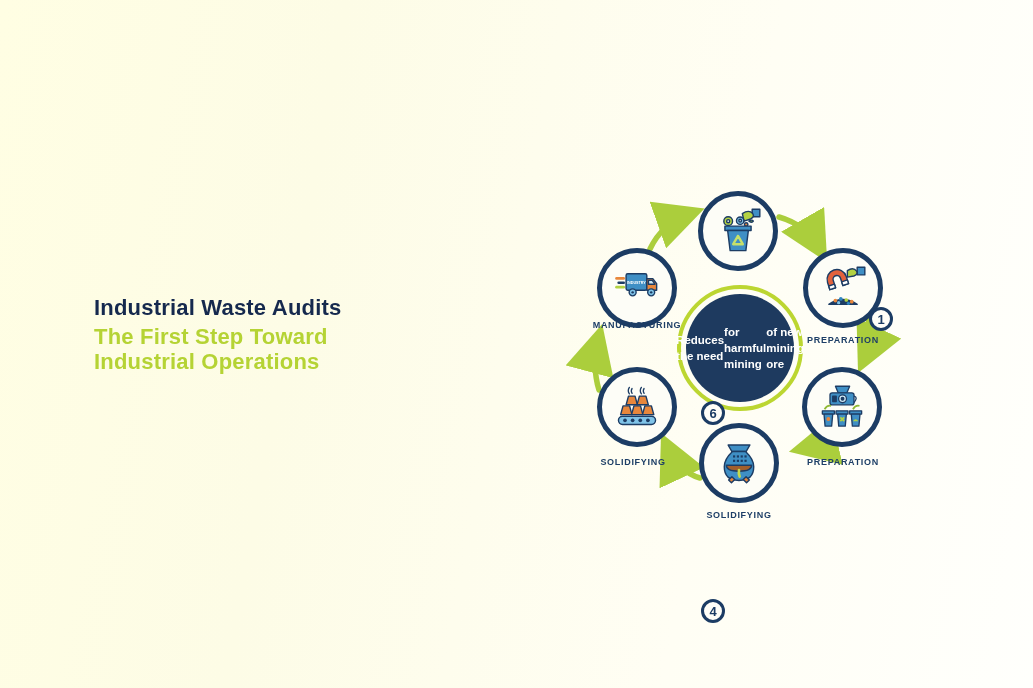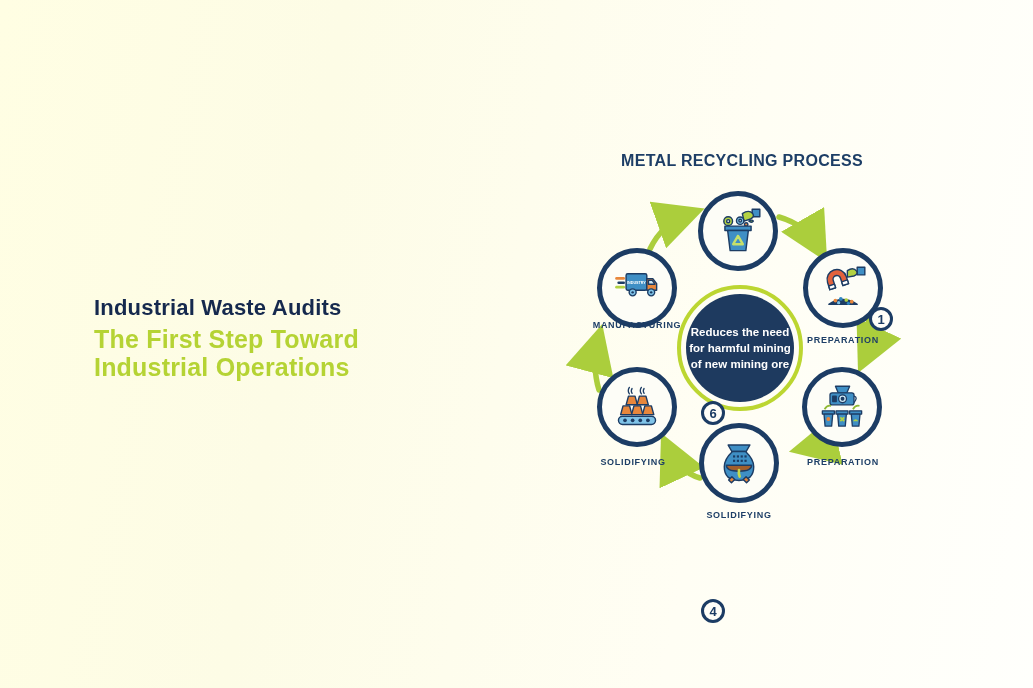--- a/index.html
+++ b/index.html
@@ -4,21 +4,21 @@
 <style>
   html,body{margin:0;padding:0;}
   .canvas{
     position:relative;width:1033px;height:688px;overflow:hidden;
     background:linear-gradient(100deg,#fffee3 0%,#fdfce6 30%,#fffef4 68%,#fffffc 100%);
     font-family:"Liberation Sans",sans-serif;
   }
   
   .headline{position:absolute;left:68px;top:295px;margin-left:26px;}
   .headline-title{font-size:22px;font-weight:bold;color:#15294e;letter-spacing:.2px;}
-  .headline-sub{font-size:25px;font-weight:bold;color:#b5d334;line-height:1.13;margin-top:4px;letter-spacing:.2px;}
+  .headline-sub{font-size:22px;font-weight:bold;color:#b5d334;line-height:1.13;margin-top:4px;letter-spacing:.2px;}
   
   .diagram{position:absolute;left:560px;top:148px;width:364px;height:400px;}
   .diagram-title{position:absolute;top:4px;left:0;width:100%;text-align:center;
     font-size:16px;font-weight:bold;color:#1d3e66;letter-spacing:.3px;}
   .arrows{position:absolute;left:0;top:0;}
   .node{position:absolute;width:80px;height:80px;border-radius:50%;
     border:5px solid #1c3c64;background:#fdfdf7;box-sizing:border-box;
     display:flex;align-items:center;justify-content:center;}
   .badge{position:absolute;width:24px;height:24px;border-radius:50%;background:#fffef8;
     border:3px solid #1c3c64;box-sizing:border-box;display:flex;align-items:center;
@@ -33,39 +33,38 @@
     font-weight:bold;color:#1d3e66;letter-spacing:.7px;}
   .lab-manufacturing{left:7px;top:172px;}
   .lab-separation{left:213px;top:187px;}
   .lab-solidifying4{left:3px;top:309px;}
   .lab-preparation{left:213px;top:309px;}
   .lab-solidifying5{left:109px;top:362px;}
   .center-ring{position:absolute;left:117px;top:137px;width:126px;height:126px;
     border-radius:50%;border:4px solid #bcd631;box-sizing:border-box;
     display:flex;align-items:center;justify-content:center;}
   .center-circle{width:108px;height:108px;border-radius:50%;background:#1e3a5f;
-    color:#fefefe;display:flex;flex-direction:column;align-items:center;justify-content:center;
-    text-align:right;font-size:11.5px;font-weight:bold;line-height:1.4;}
+    color:#fefefe;display:flex;flex-direction:row;align-items:center;justify-content:center;
+    text-align:left;font-size:11.5px;font-weight:bold;line-height:1.4;}
   .icon-svg{display:block;}
 </style>
 </head>
 <body>
 
 <div class="canvas">
 
   <div class="headline">
     <div class="headline-title">Industrial Waste Audits</div>
     <div class="headline-sub">
       <div>The First Step Toward</div>
       <div>Industrial Operations</div>
     </div>
   </div>
 
   <div class="diagram">
-    <div class="diagram-title">METAL RECYCLING PROCESS</div>
 
     <svg class="arrows" width="364" height="400" viewBox="0 0 364 400">
       <defs>
         <marker id="ah" markerWidth="9" markerHeight="9" refX="6" refY="4.5" orient="auto">
           <path d="M0,0 L9,4.5 L0,9 z" fill="#abce3c"></path>
         </marker>
       </defs>
       <g stroke="#abce3c" stroke-width="5.5" fill="none" stroke-linecap="round">
         <path d="M 90,101 C 98,84 112,72 129,66" marker-end="url(#ah)"></path>
         <path d="M 219,69 C 240,75 251,86 259,100" marker-end="url(#ah)"></path>

